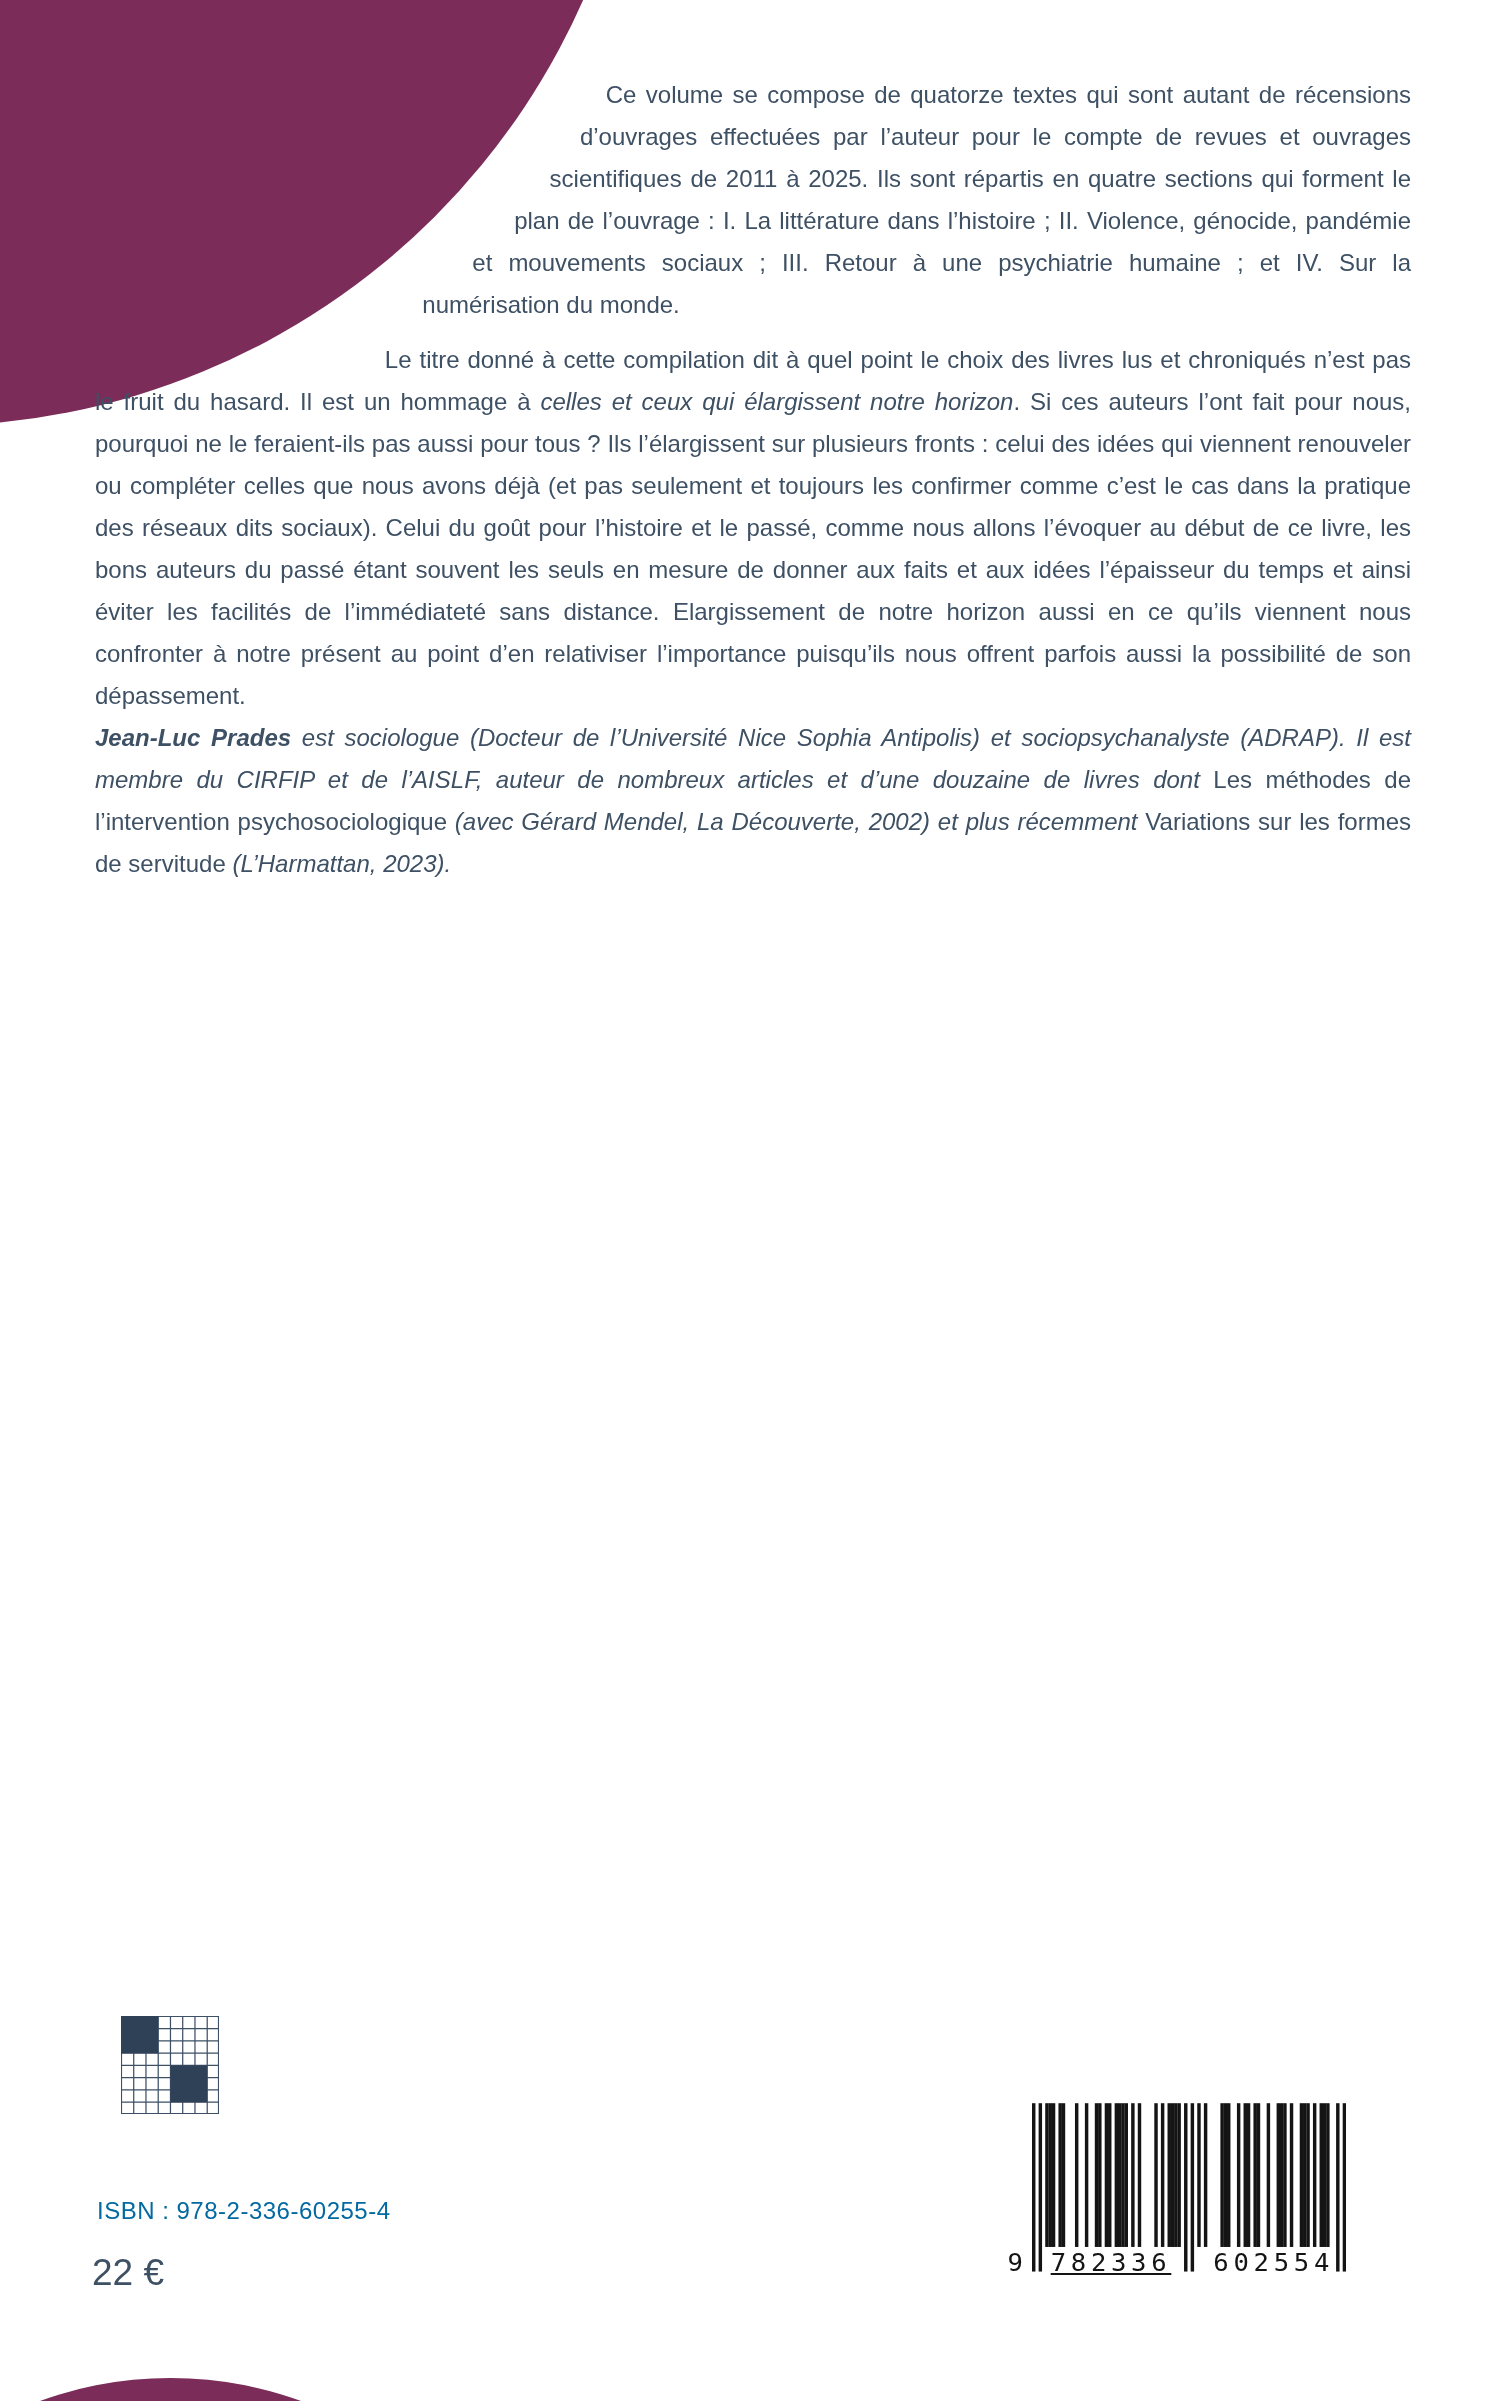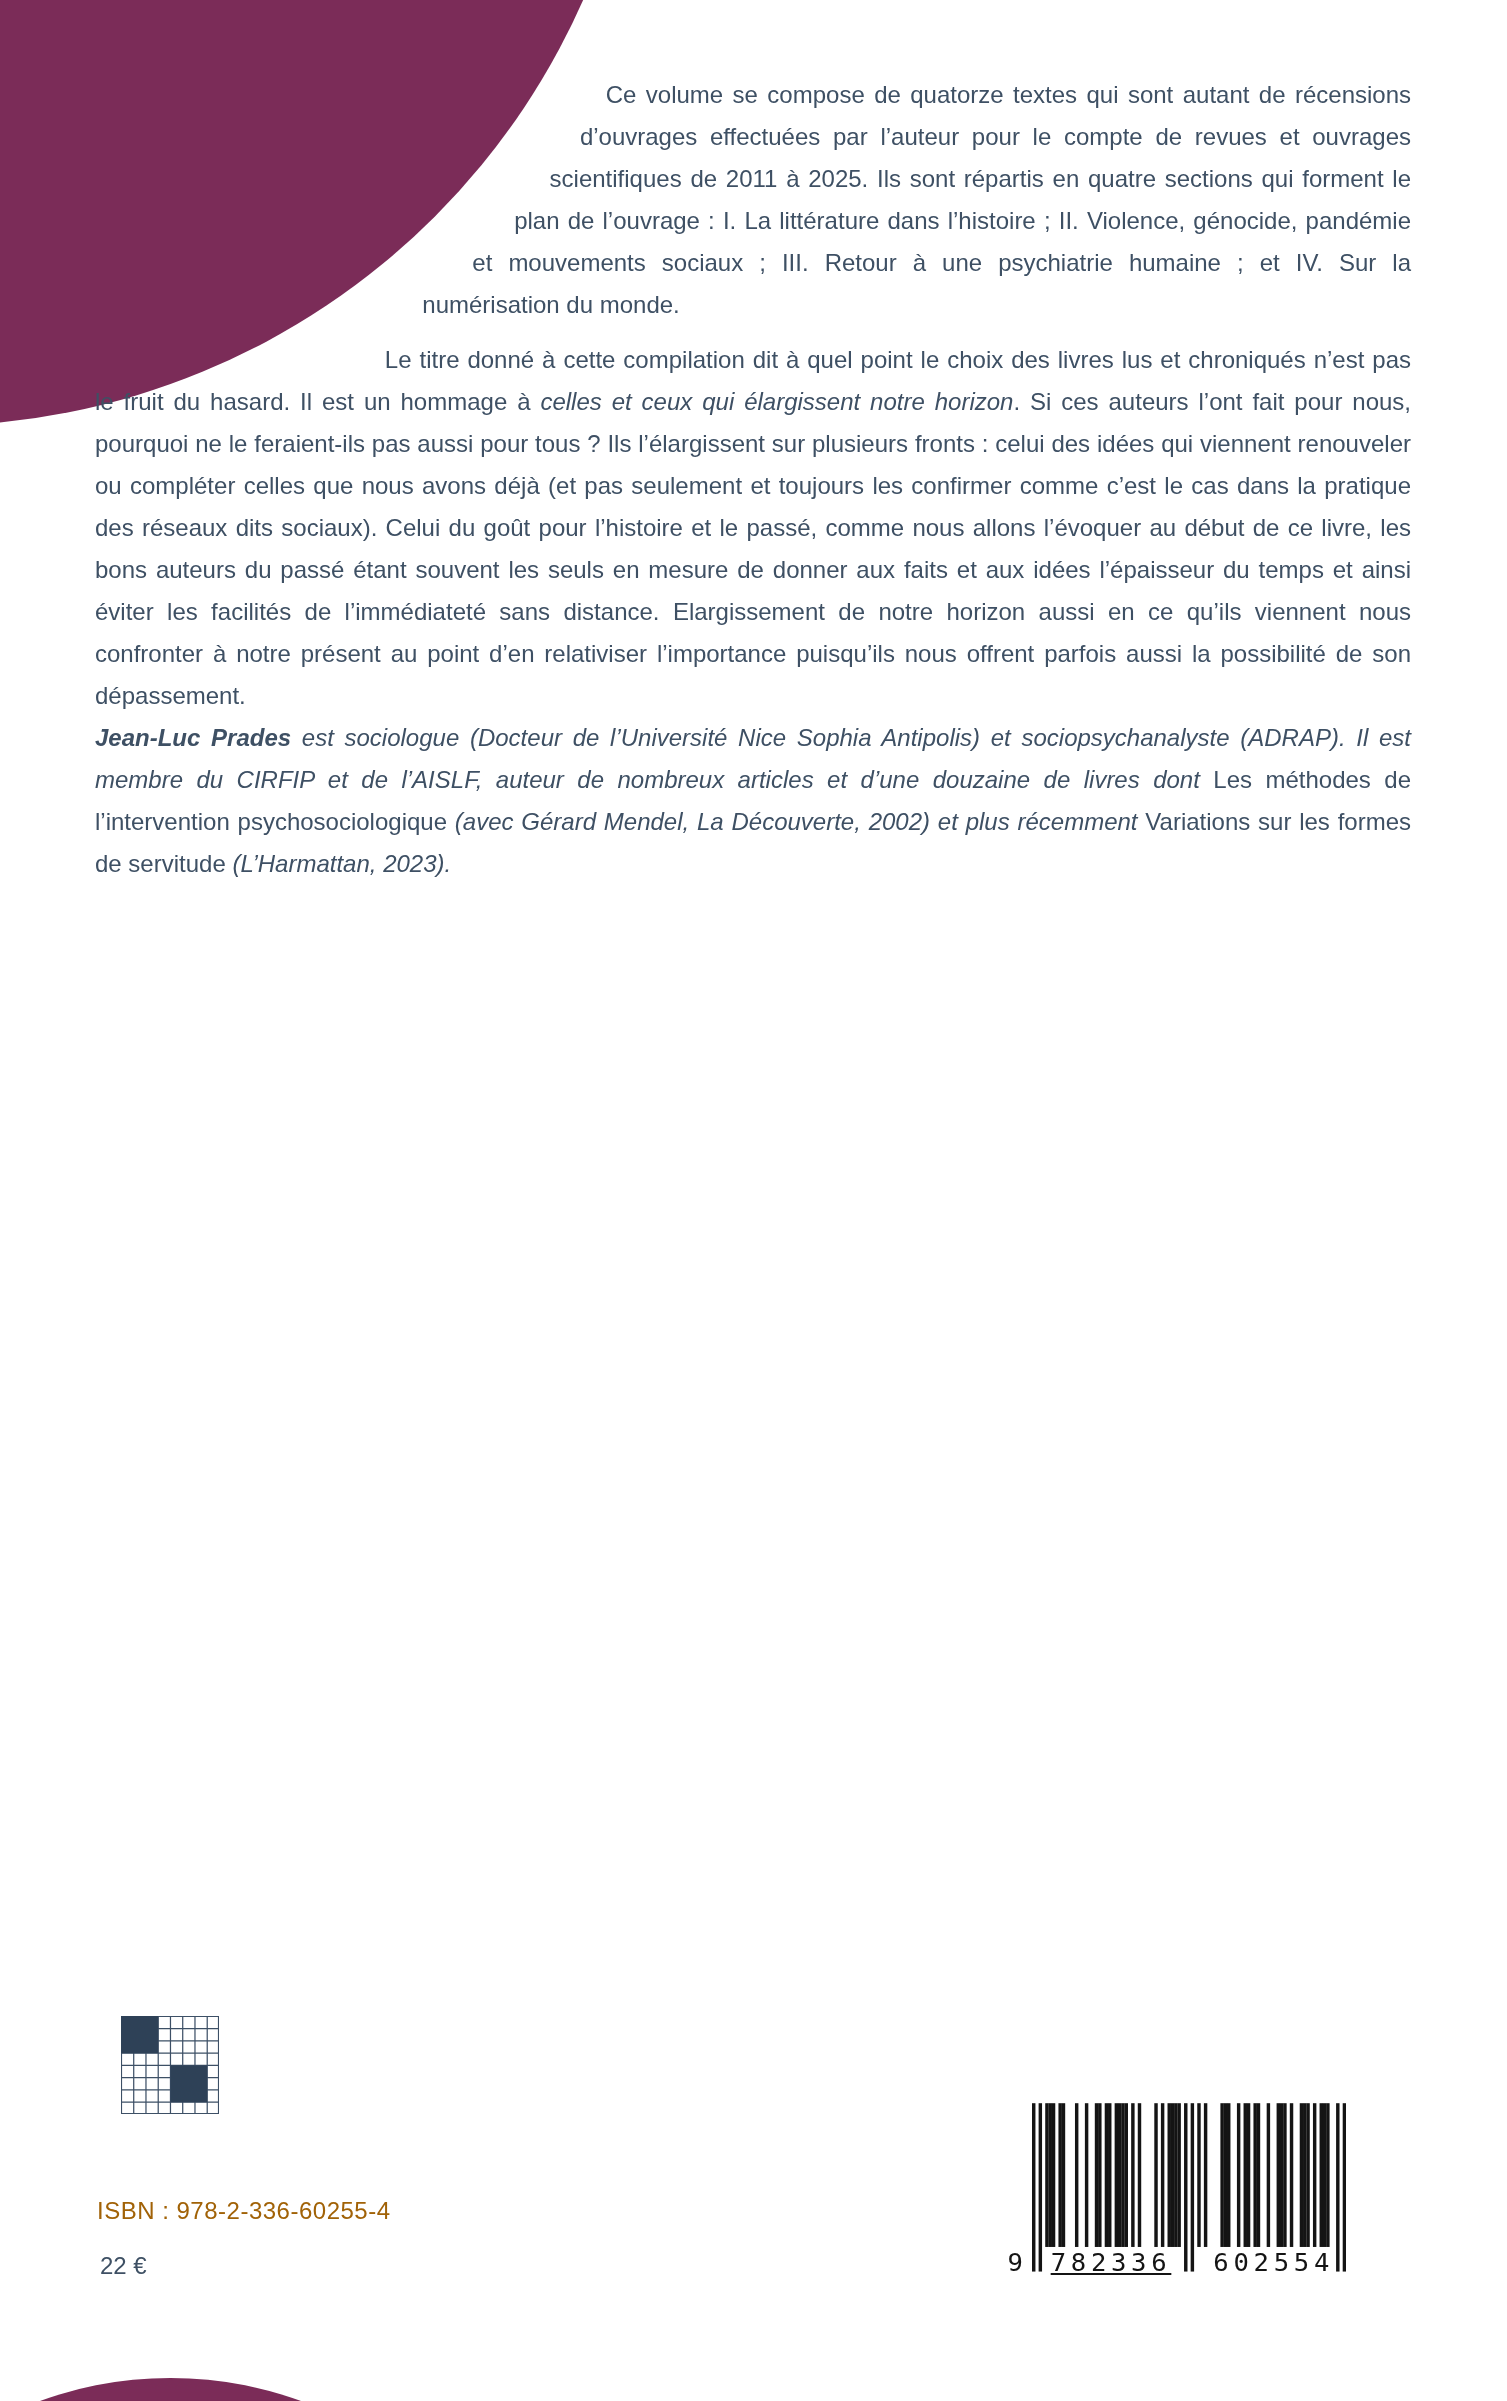--- a/index.html
+++ b/index.html
@@ -33,22 +33,22 @@
     shape-outside: circle(689px at -95px -344px); shape-margin:7.6px;
   }
   .text-block p { margin:0; }
   .text-block p.indent { text-indent:47px; margin-top:13.2px; }
   .bio { margin-top:102px; font-style:italic; }
   .bio .roman { font-style:normal; }
   .bio .bio-name { font-weight:bold; }
 
   .logo { position:absolute; left:121px; top:2016px; width:98px; height:98px; }
 
-  .isbn { position:absolute; left:97px; top:2197px; font-size:24px; letter-spacing:0.5px; color:#a16207; }
-  .price { position:absolute; left:100px; top:2252px; font-size:24px; color:#3e5064;text-align:right; }
+  .isbn { position:absolute; left:97px; top:2197px; font-size:24px; letter-spacing:0.5px; color:#0369a1; }
+  .price { position:absolute; left:92px; top:2252px; font-size:37px; color:#3e5064;text-align:right; }
 
   .barcode { position:absolute; left:1032px; top:2103px; width:314px; height:182px; }
   .barcode svg { position:absolute; left:0; top:0; fill:#141414; }
   .bc-digit {
     position:absolute; top:144px; font-family:"DejaVu Sans Mono", monospace;
     font-size:25.6px; color:#141414; font-style:normal;
   }
   .bc-9 { left:-24.6px; }
   .bc-left  { left:12px;  width:134px; text-align:center; letter-spacing:4.7px;text-decoration:underline; }
   .bc-right { left:168px; width:134px; text-align:right; letter-spacing:4.7px; }

